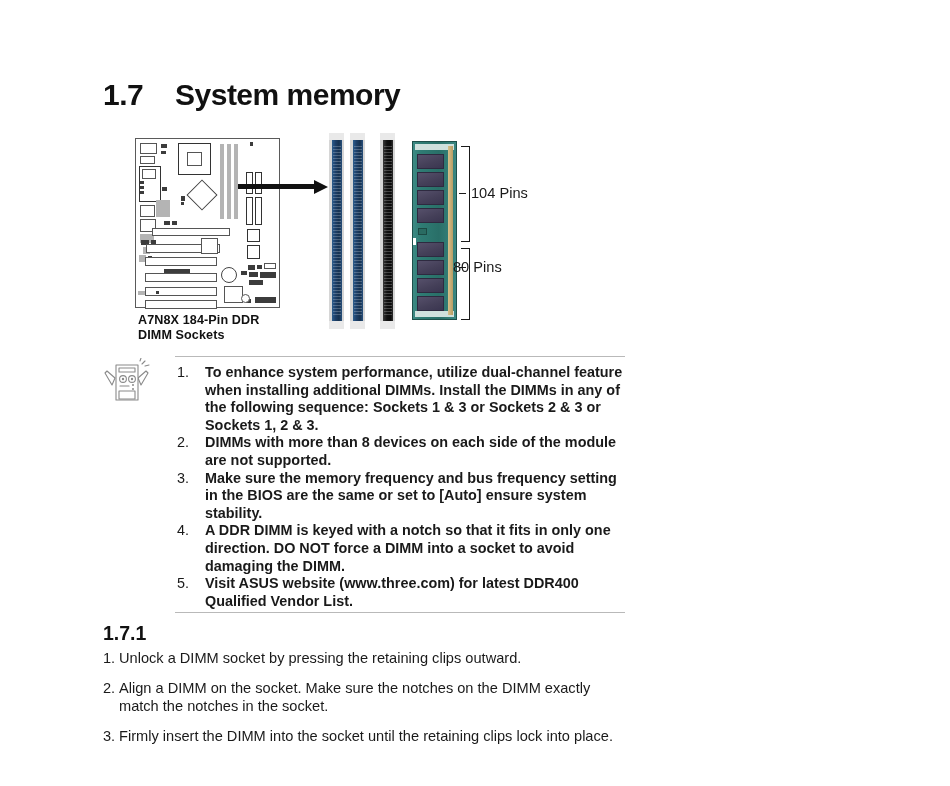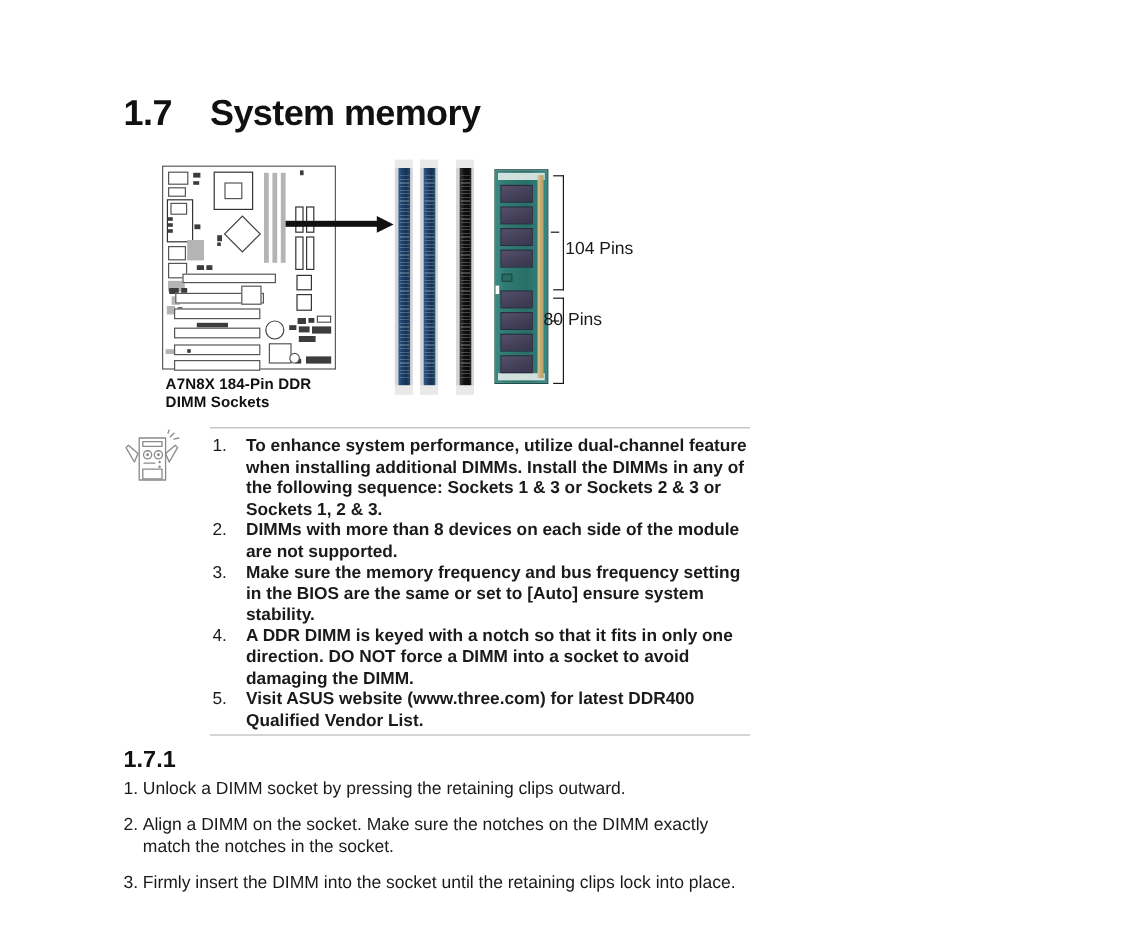--- a/index.html
+++ b/index.html
@@ -399,21 +399,21 @@
       <div class="smallchip" style="top:86px;"></div>
       <div class="notch" style="top:96px;"></div>
       <div class="chip" style="top:100px;"></div>
       <div class="chip" style="top:118px;"></div>
       <div class="chip" style="top:136px;"></div>
       <div class="chip" style="top:154px;"></div>
     </div>
 
     <div class="brk" style="left:461px; top:146px; height:96px;"></div>
     <div class="brk-tick" style="left:459px; top:193px;"></div>
-    <div class="pinlabel" style="left:471px; top:200px;">104 Pins</div>
+    <div class="pinlabel" style="left:471px; top:185px;">104 Pins</div>
 
     <div class="brk" style="left:461px; top:248px; height:72px;"></div>
     <div class="brk-tick" style="left:459px; top:267px;"></div>
     <div class="pinlabel" style="left:453px; top:259px;">80 Pins</div>
   </div>
 
   <div class="rule top"></div>
   <div class="rule bottom"></div>
 
   <div class="mascot">

